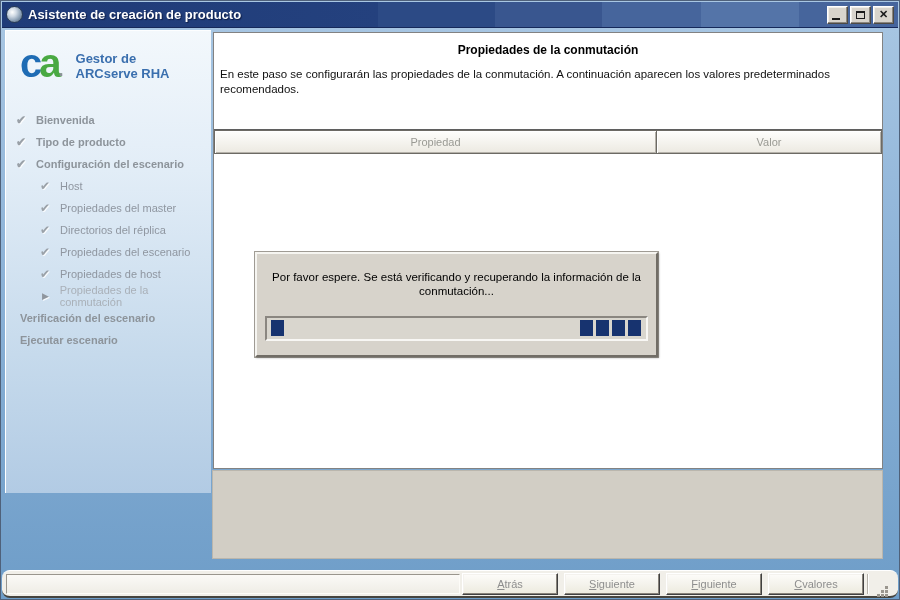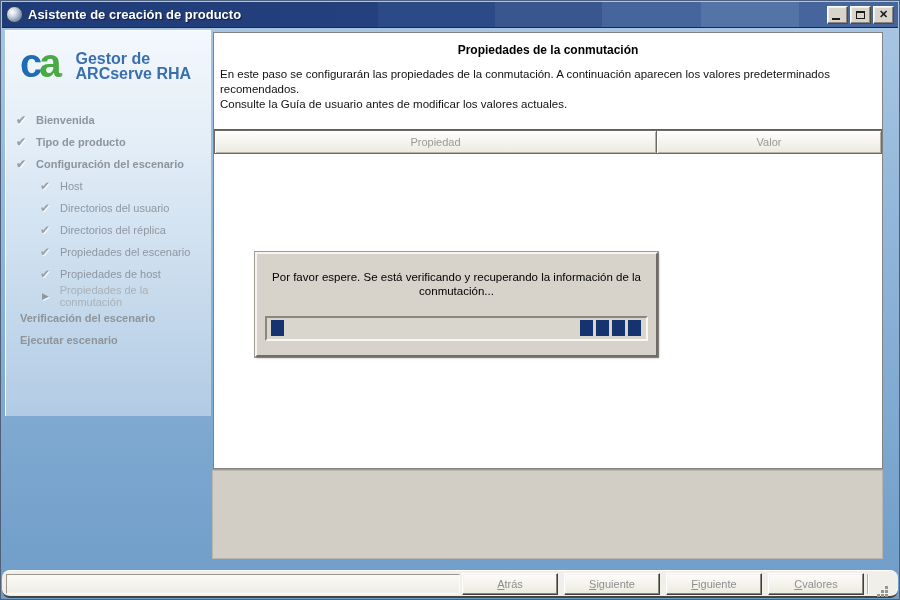--- a/index.html
+++ b/index.html
@@ -15,29 +15,29 @@
     border:1px solid #2a3c55;box-sizing:border-box;}
   .title-text{color:#fff;font-weight:bold;font-size:13px;text-shadow:1px 1px 1px #0e1d45;flex:1;}
   .win-controls{display:flex;gap:2px;margin-right:4px;}
   .winbtn{width:21px;height:18px;background:#d8d4cc;border:1px solid;border-color:#ffffff #4e4a44 #4e4a44 #ffffff;
     box-shadow:inset -1px -1px 0 #8a867e,inset 1px 1px 0 #f0eee8;
     display:flex;align-items:center;justify-content:center;padding:0;cursor:default;position:relative;}
   .glyph-min{position:absolute;left:4px;bottom:3px;width:8px;height:2px;background:#1a1a1a;}
   .glyph-max{width:9px;height:8px;border:1px solid #1a1a1a;border-top-width:2px;box-sizing:border-box;}
   .glyph-close{font-size:11px;font-weight:bold;color:#1a1a1a;line-height:1;}
   
-  .sidebar{position:absolute;left:4px;top:29px;width:206px;height:386px;
+  .sidebar{position:absolute;left:4px;top:29px;width:206px;height:463px;
     background:linear-gradient(180deg,#f3f8fc 0%,#e2edf7 30%,#c6daec 70%,#b2cbe4 100%);
     border-left:1px solid #ffffff;border-top:1px solid #fdfeff;box-sizing:border-box;}
   .ca-logo{position:absolute;left:14px;top:14px;display:flex;align-items:flex-start;}
   .ca-mark{font-size:40px;font-weight:bold;letter-spacing:-3px;line-height:36px;}
   .ca-c{color:#1f6cb4;}
   .ca-a{color:#49a942;}
   .ca-dot{color:#8a9097;font-size:18px;font-weight:bold;align-self:flex-end;}
-  .logo-text{margin-left:12px;margin-top:6px;color:#3a6fae;font-weight:bold;font-size:16px;line-height:15px;}
+  .logo-text{margin-left:12px;margin-top:6px;color:#3a6fae;font-weight:bold;font-size:13px;line-height:15px;}
   .nav{position:absolute;left:0;top:78px;right:0;}
   .nav-item{display:flex;align-items:center;height:22px;font-size:11px;color:#8d949b;}
   .nav-item.lvl1{padding-left:10px;font-weight:bold;}
   .nav-item.lvl2{padding-left:34px;font-weight:normal;color:#8f96a0;}
   .nav-item.pending{padding-left:14px;font-weight:bold;}
   .nav-item.current .nav-label{color:#a9b0b8;}
   .nav-icon{display:inline-block;width:20px;font-size:12px;color:#9aa1a8;text-shadow:1px 1px 0 rgba(255,255,255,.85);}
   .nav-icon.arrow{font-size:9px;color:#8f969e;padding-left:2px;box-sizing:border-box;}
   
   .content{position:absolute;left:212px;top:31px;width:670px;height:437px;background:#fff;
@@ -121,21 +121,21 @@
       <div class="nav-item lvl1 done">
         <span class="nav-icon">✔</span>
         <span class="nav-label">Configuración del escenario</span>
       </div>
       <div class="nav-item lvl2 done">
         <span class="nav-icon">✔</span>
         <span class="nav-label">Host</span>
       </div>
       <div class="nav-item lvl2 done">
         <span class="nav-icon">✔</span>
-        <span class="nav-label">Directorios del usuario</span>
+        <span class="nav-label">Propiedades del master</span>
       </div>
       <div class="nav-item lvl2 done">
         <span class="nav-icon">✔</span>
         <span class="nav-label">Directorios del réplica</span>
       </div>
       <div class="nav-item lvl2 done">
         <span class="nav-icon">✔</span>
         <span class="nav-label">Propiedades del escenario</span>
       </div>
       <div class="nav-item lvl2 done">
@@ -152,21 +152,20 @@
       <div class="nav-item pending">
         <span class="nav-label">Ejecutar escenario</span>
       </div>
     </div>
   </div>
 
   <div class="content">
     <div class="content-title">Propiedades de la conmutación</div>
     <div class="content-desc">
       <div>En este paso se configurarán las propiedades de la conmutación. A continuación aparecen los valores predeterminados recomendados.</div>
-      <div>Consulte la Guía de usuario antes de modificar los valores actuales.</div>
     </div>
     <div class="divider"></div>
     <div class="table-header">
       <div class="th th-prop">Propiedad</div>
       <div class="th th-val">Valor</div>
     </div>
 
     <div class="pdialog">
       <div class="pmsg">Por favor espere. Se está verificando y recuperando la información de la conmutación...</div>
       <div class="pbar">

